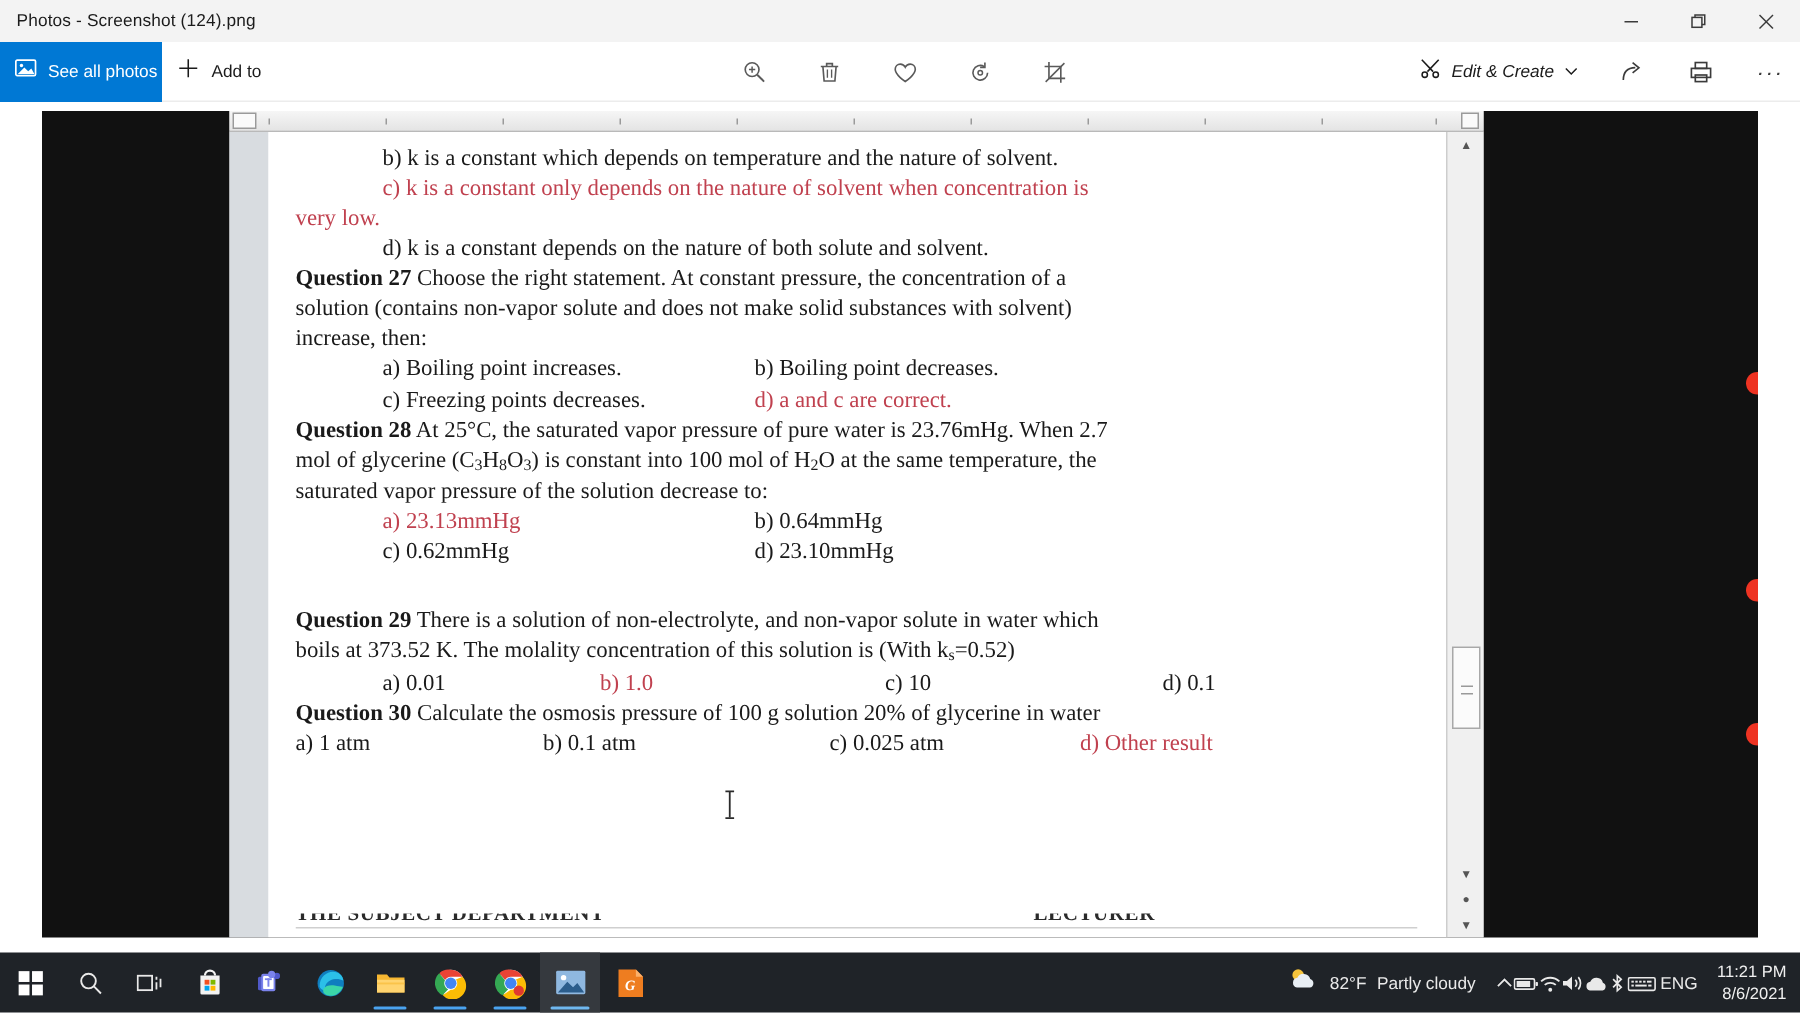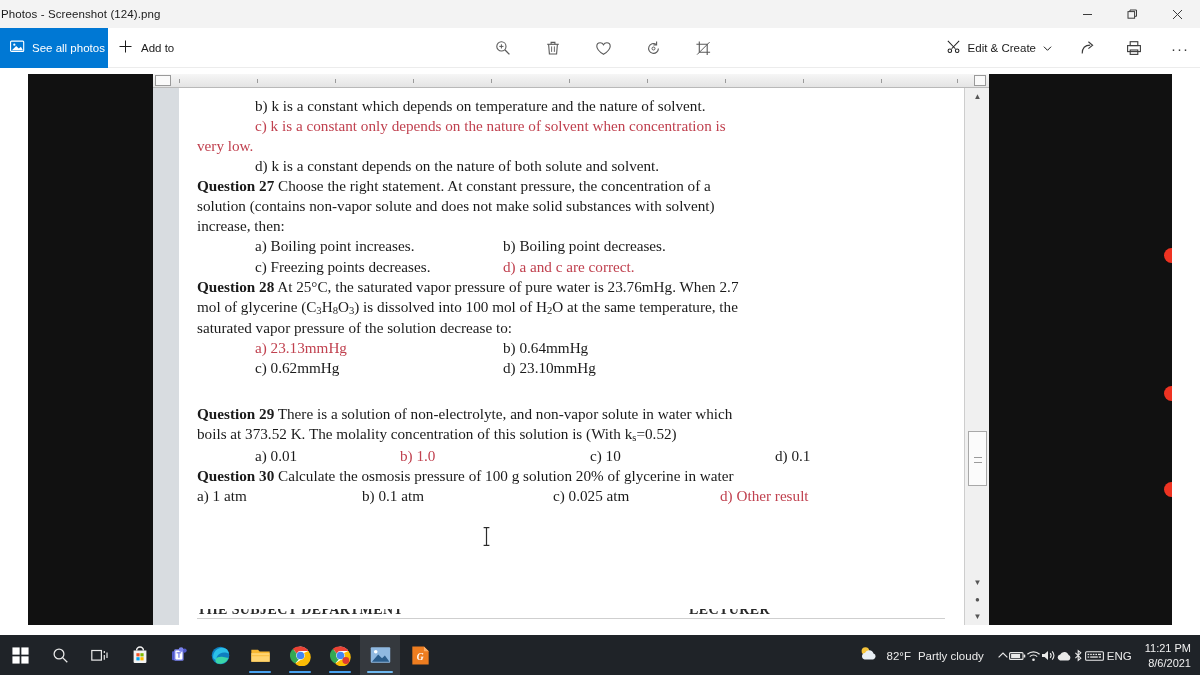--- a/index.html
+++ b/index.html
@@ -12,21 +12,21 @@
 
   
   .app-window { position:absolute; left:0; top:0; width:1200px; height:635px; background:#fff; }
 
   
   .titlebar {
     position:absolute; left:0; top:0; width:1200px; height:28px;
     background:#f3f3f3; display:flex; align-items:center;
   }
   .titlebar-text {
-    font-size:11.5px; color:#1b1b1b; padding-left:1px; letter-spacing:.1px;
+    font-size:11.5px; color:#1b1b1b; padding-left:11px; letter-spacing:.1px;
     white-space:nowrap;
   }
   .win-controls { position:absolute; right:0; top:0; height:28px; display:flex; }
   .win-btn {
     width:45px; height:28px; display:flex; align-items:center; justify-content:center;
     color:#3b3b3b;
   }
   .win-btn svg { display:block; }
 
   
@@ -47,21 +47,21 @@
   .add-to-label { font-size:11.5px; }
 
   .center-tools {
     position:absolute; left:493px; top:0; height:40px;
     display:flex; align-items:center; gap:30px;
   }
   .tool { width:20px; height:20px; display:flex; align-items:center; justify-content:center; color:#5a5a5a; }
 
   .right-tools {
     position:absolute; right:10px; top:0; height:40px;
-    display:flex; align-items:center; gap:26px; color:#1b1b1b;
+    display:flex; align-items:center; gap:26px; color:#1b1b1b;font-style:italic;
   }
   .edit-create { display:flex; align-items:center; gap:7px; }
   .edit-create-label { font-size:11.5px; white-space:nowrap; }
   .icon-btn { width:20px; height:20px; display:flex; align-items:center; justify-content:center; color:#3b3b3b; }
   .dots { font-size:15px; letter-spacing:1px; color:#3b3b3b; line-height:1; }
 
   
   .viewer {
     position:absolute; left:0; top:69px; width:1200px; height:566px;
     background:#ffffff; overflow:hidden;
@@ -379,21 +379,21 @@
             <span>c) Freezing points decreases.</span>
             <span class="red">d) a and c are correct.</span>
           </div>
 
           <div class="qline">
             <b><span>Question</span>
             <span>28</span></b>
             <span>At 25°C, the saturated vapor pressure of pure water is 23.76mHg. When 2.7</span>
           </div>
           <div class="qline">
-            <span>mol of glycerine (C</span><sub>3</sub><span>H</span><sub>8</sub><span>O</span><sub>3</sub><span>) is dissolved into 100 mol of H</span><sub>2</sub><span>O at the same temperature, the</span>
+            <span>mol of glycerine (C</span><sub>3</sub><span>H</span><sub>8</sub><span>O</span><sub>3</sub><span>) is constant into 100 mol of H</span><sub>2</sub><span>O at the same temperature, the</span>
           </div>
           <div class="qline">saturated vapor pressure of the solution decrease to:</div>
           <div class="opt-row opt-2col">
             <span class="red">a) 23.13mmHg</span>
             <span>b) 0.64mmHg</span>
           </div>
           <div class="opt-row opt-2col">
             <span>c) 0.62mmHg</span>
             <span>d) 23.10mmHg</span>
           </div>

